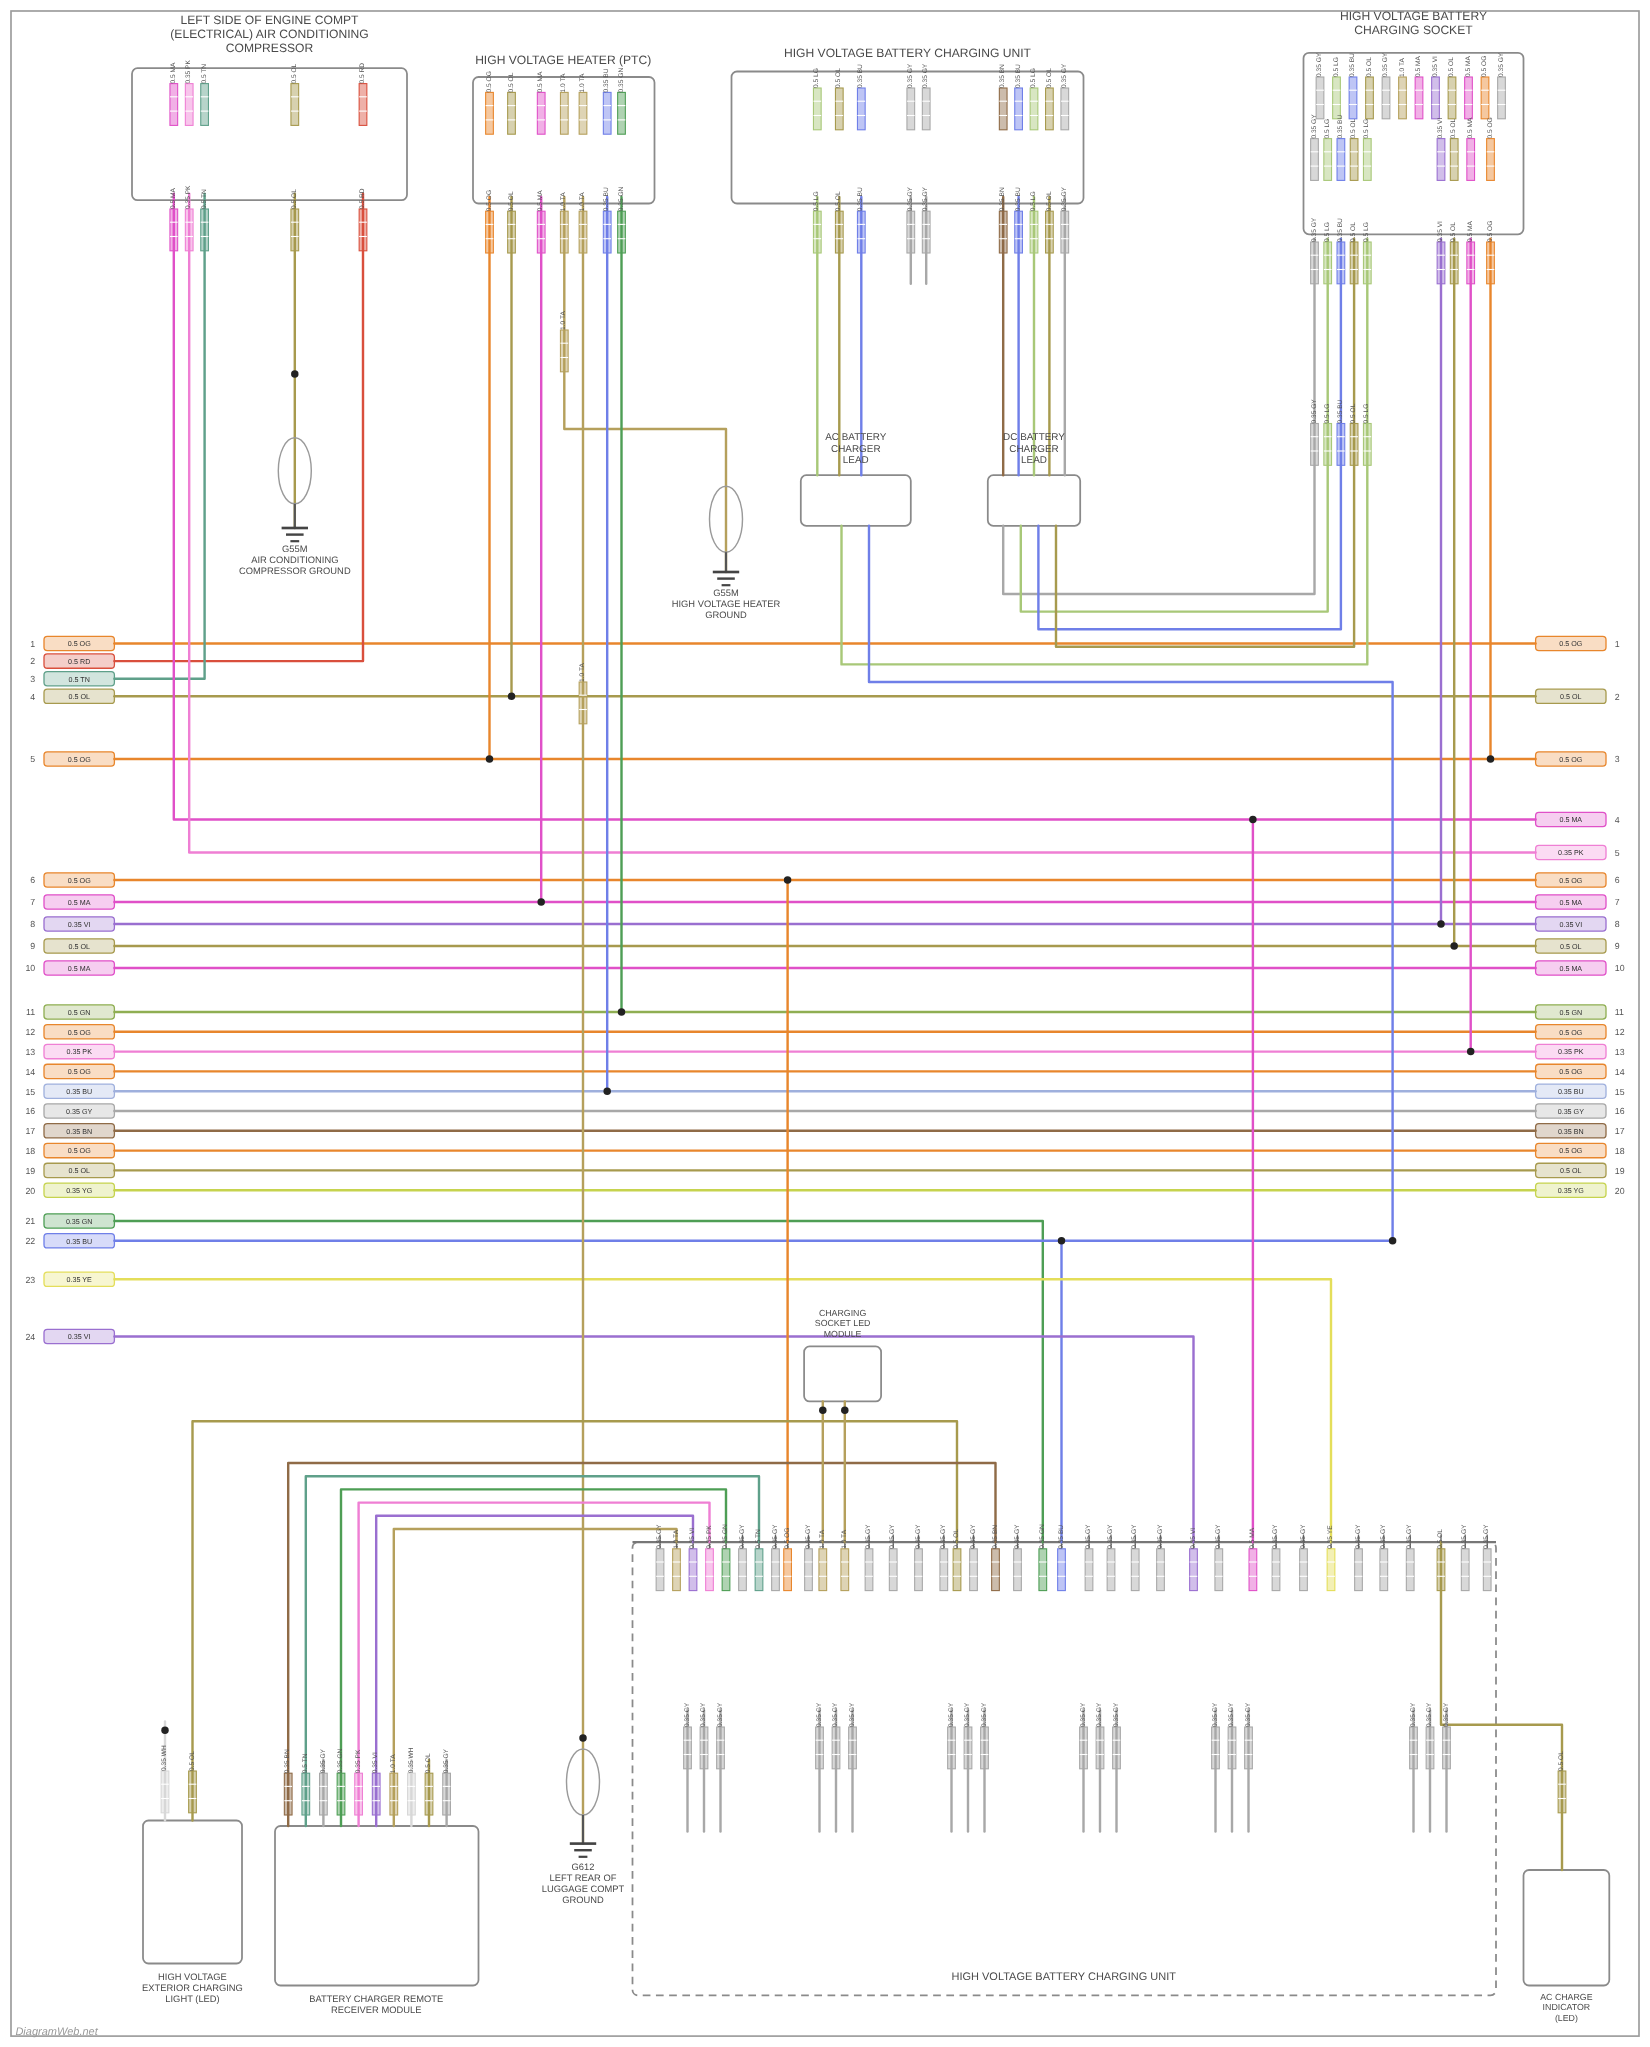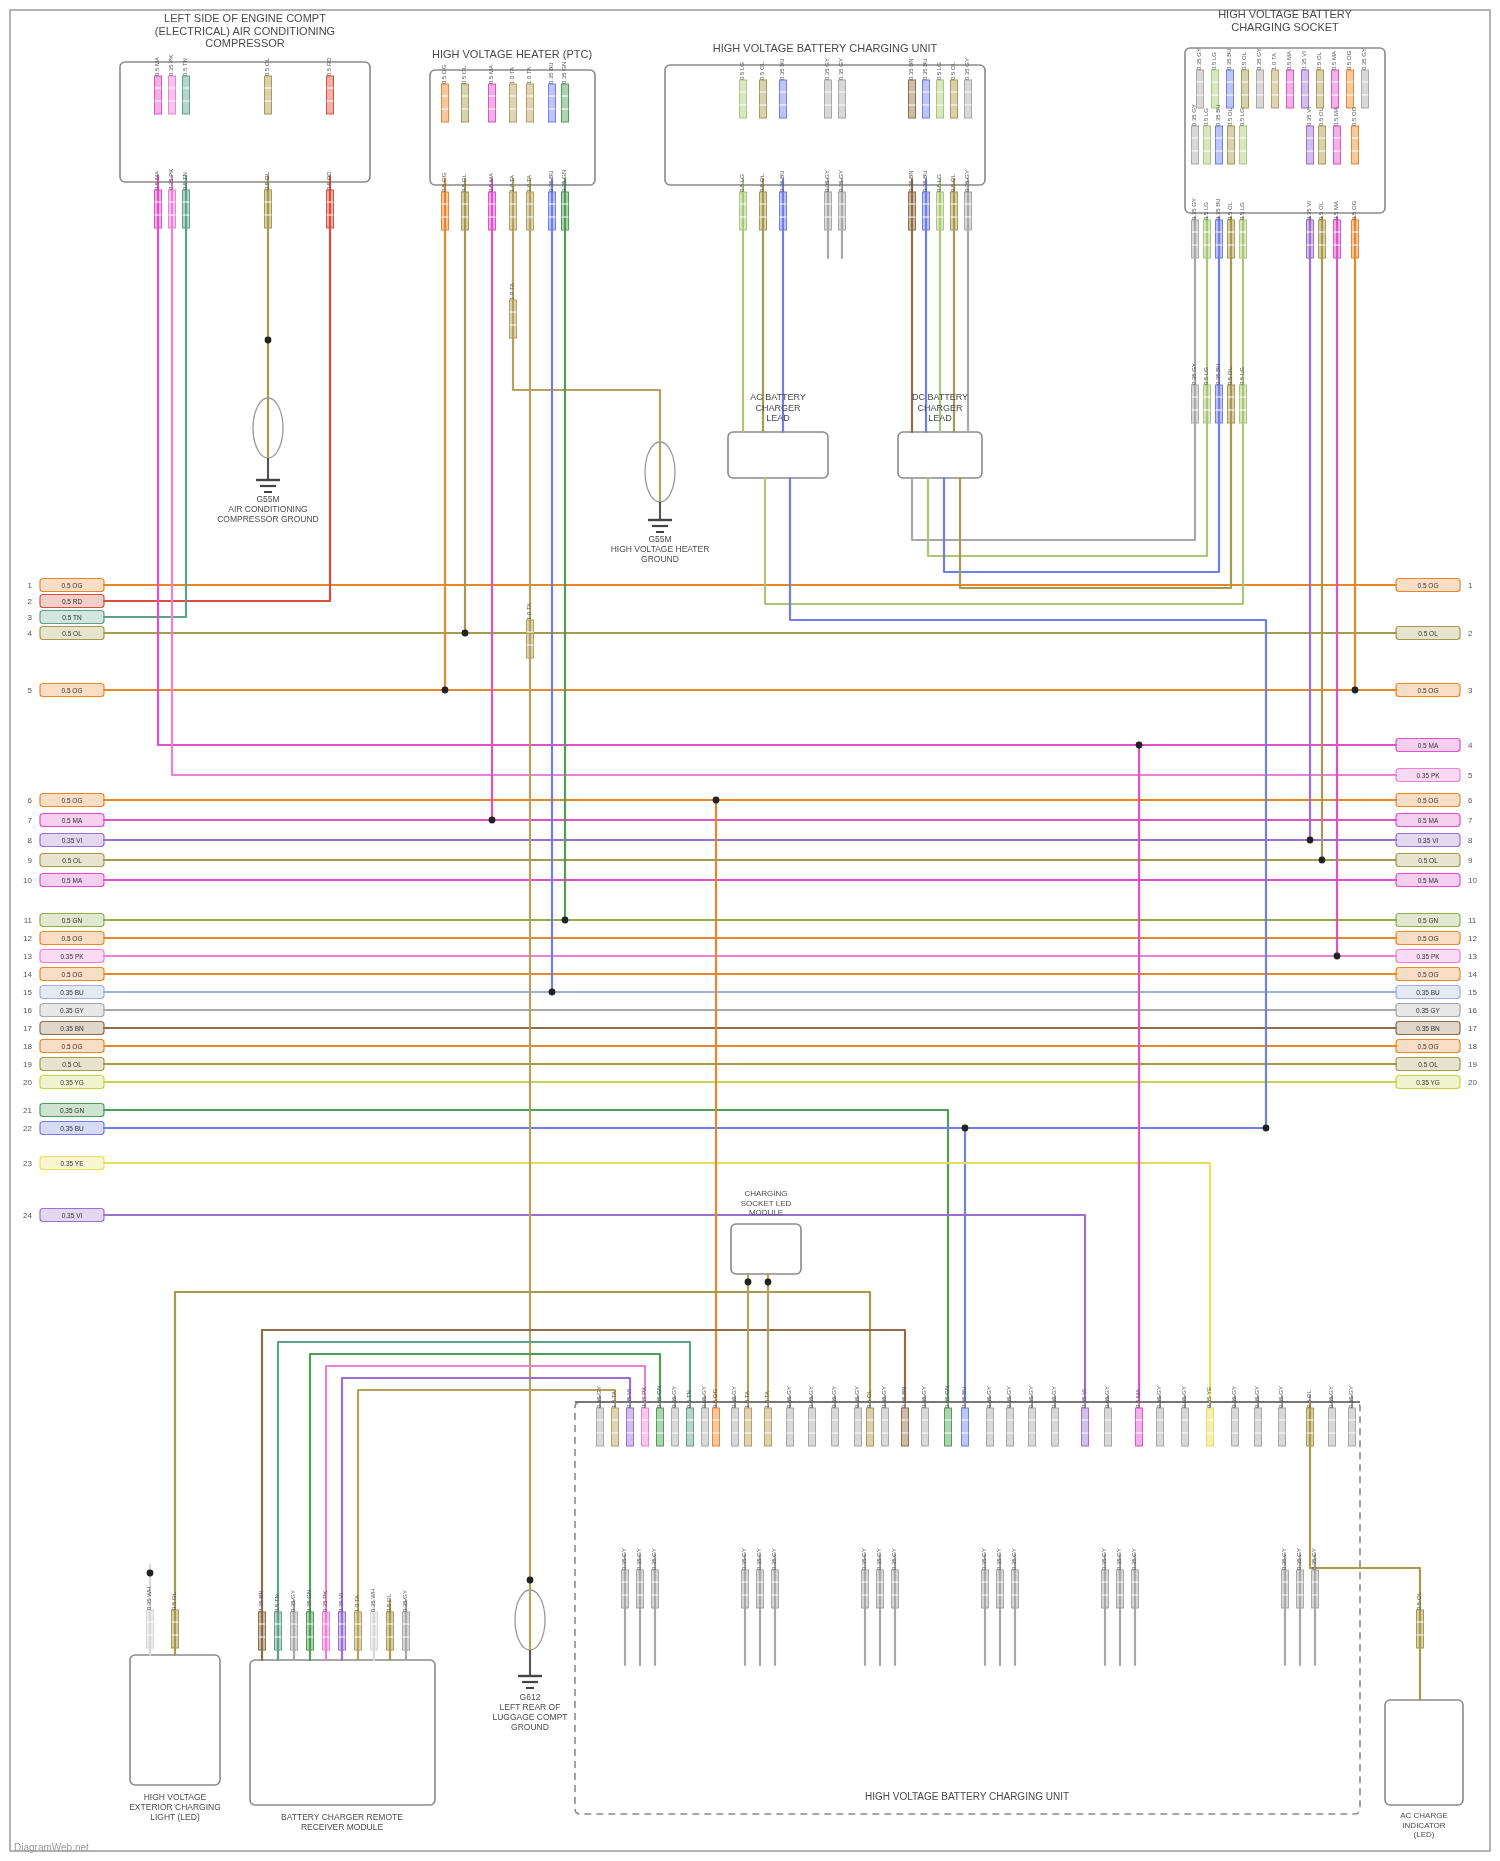--- a/index.html
+++ b/index.html
@@ -1,19 +1,19 @@
 <!DOCTYPE html>
 <html><head>
 <meta charset="utf-8">
 <style>
   html,body{margin:0;padding:0;background:#fff;}
   body{font-family:"Liberation Sans", sans-serif;}
   #stage{position:relative;width:1500px;height:1861px;background:#ffffff;overflow:hidden;}
   #diagram{position:absolute;left:0;top:0;}
-  #watermark{position:absolute;left:14px;bottom:8px;font-size:10px;color:#9a9a9a;}
+  #watermark{position:absolute;left:14px;bottom:8px;font-size:10px;color:#9a9a9a;font-style:italic;}
   svg text{font-family:"Liberation Sans", sans-serif;}
 </style>
 </head>
 <body>
 
 <div id="stage">
   <svg id="diagram" width="1500" height="1861" viewBox="0 0 1500 1861">
       <rect x="10" y="10" width="1480" height="1841" fill="none" stroke="#9b9b9b" stroke-width="1.5"></rect>
       <rect x="120" y="62" width="250" height="120" rx="5" fill="#ffffff" stroke="#8a8a8a" stroke-width="1.6"></rect>
       <rect x="430" y="70" width="165" height="115" rx="5" fill="#ffffff" stroke="#8a8a8a" stroke-width="1.6"></rect>

